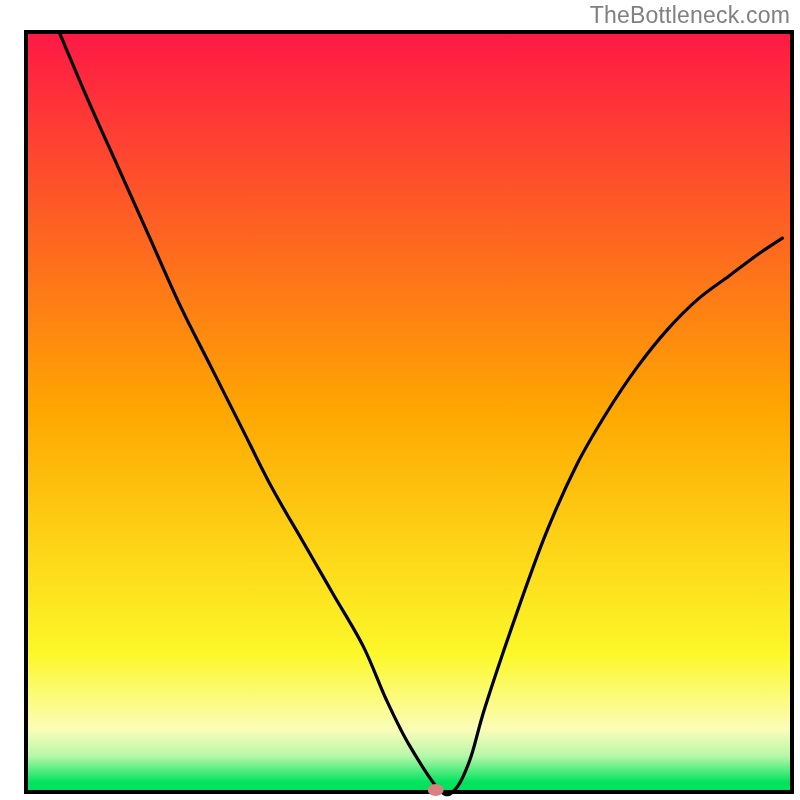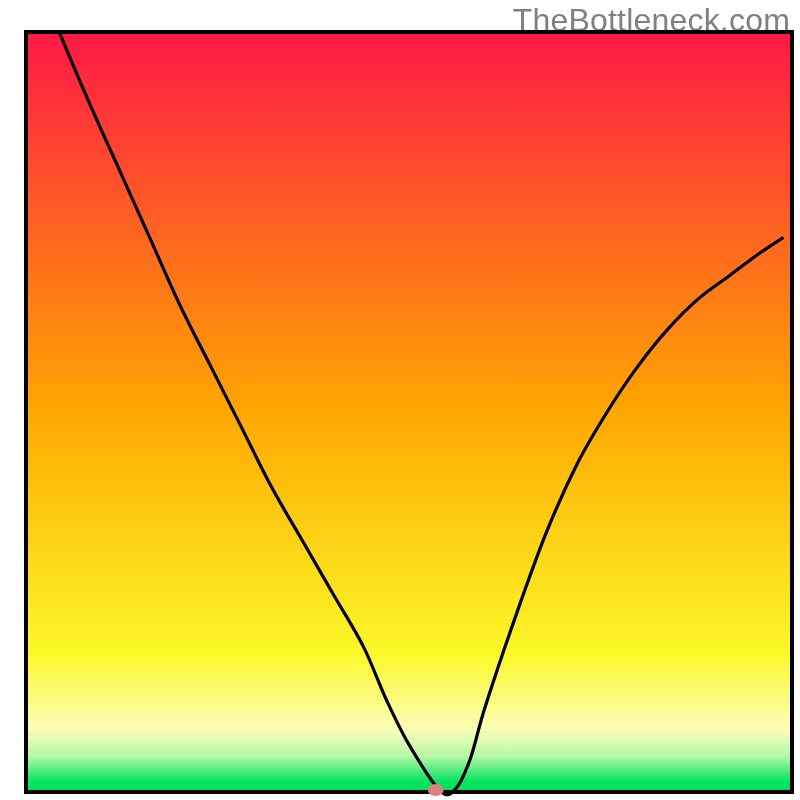--- a/index.html
+++ b/index.html
@@ -13,21 +13,21 @@
   }
   .stage {
     position: relative;
     width: 800px;
     height: 800px;
   }
   .watermark {
     position: absolute;
     top: 2px;
     right: 10px;
-    font-size: 32px;
+    font-size: 23px;
     font-weight: 500;
     color: #808080;
     letter-spacing: 0.2px;
     user-select: none;
   }
   svg.chart {
     position: absolute;
     top: 0;
     left: 0;
     width: 800px;

